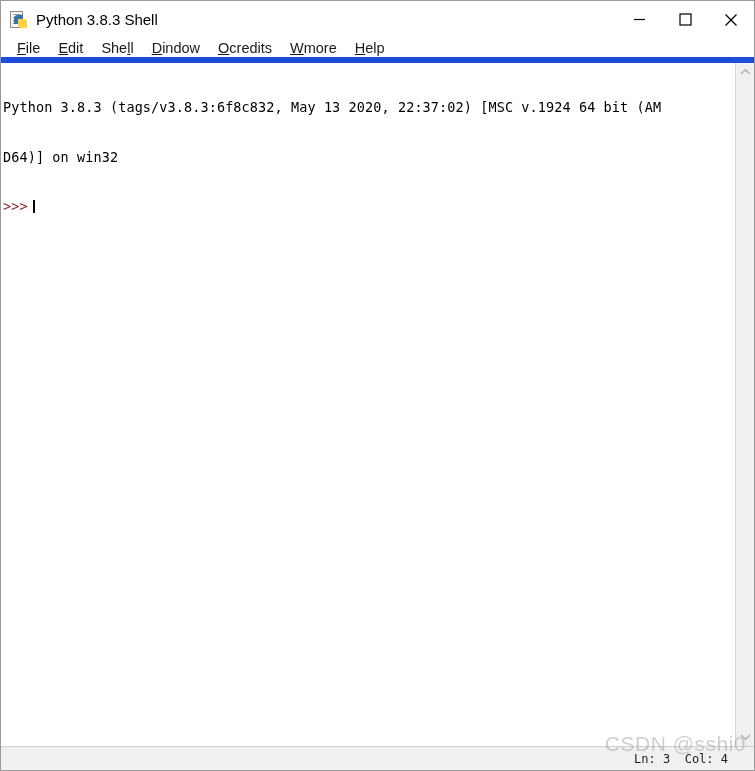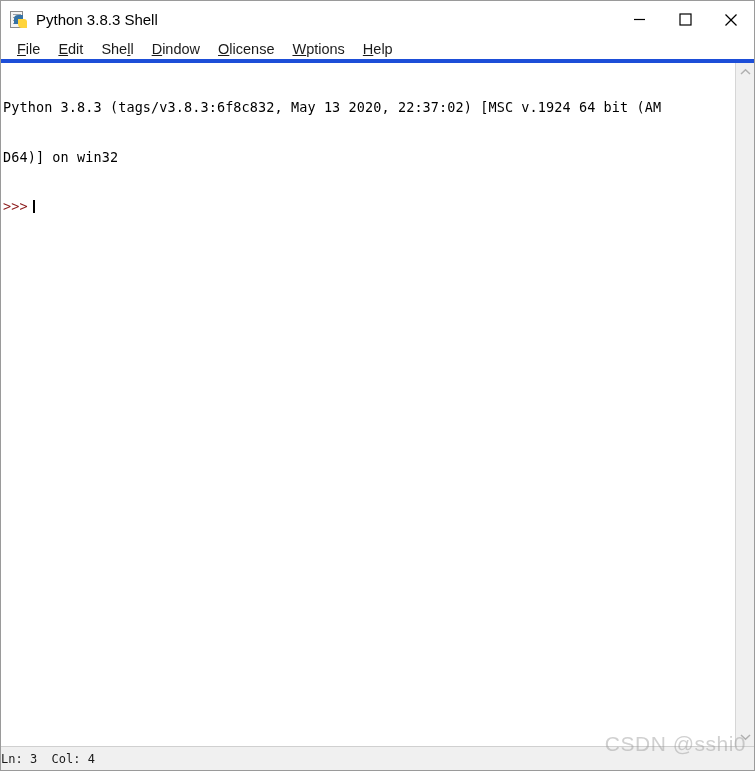--- a/index.html
+++ b/index.html
@@ -112,21 +112,21 @@
   .win-btn svg { display: block; }
 
   
   .menubar {
     height: 25px;
     min-height: 25px;
     background: #ffffff;
     display: flex;
     align-items: center;
     padding-left: 7px;
-    border-bottom: 4px solid #1d4ed8;
+    border-bottom: 6px solid #1d4ed8;
     box-sizing: border-box;
   }
   .menu-item {
     font-size: 14.5px;
     color: #1a1a1a;
     padding: 0 9px;
     white-space: nowrap;
     line-height: 24px;
   }
   .menu-item .acc {
@@ -187,22 +187,22 @@
 
   
   .statusbar {
     height: 24px;
     min-height: 24px;
     background: #f0f0f0;
     border-top: 1px solid #d0d0d0;
     box-sizing: border-box;
     display: flex;
     align-items: center;
-    justify-content: flex-start;
-    padding-right: 2px;
+    justify-content: flex-end;
+    padding-right: 26px;
     position: relative;
   }
   .status-text {
     font-family: "DejaVu Sans Mono", "Liberation Mono", monospace;
     font-size: 12px;
     color: #1a1a1a;
     white-space: pre;
   }
 
   
@@ -250,22 +250,22 @@
         </svg>
       </div>
     </div>
   </div>
 
   <div class="menubar">
     <div class="menu-item"><span></span><span class="acc">F</span><span>ile</span></div>
     <div class="menu-item"><span></span><span class="acc">E</span><span>dit</span></div>
     <div class="menu-item"><span>She</span><span class="acc">l</span><span>l</span></div>
     <div class="menu-item"><span></span><span class="acc">D</span><span>indow</span></div>
-    <div class="menu-item"><span></span><span class="acc">O</span><span>license</span></div>
-    <div class="menu-item"><span></span><span class="acc">W</span><span>ptions</span></div>
+    <div class="menu-item"><span></span><span class="acc">O</span><span>credits</span></div>
+    <div class="menu-item"><span></span><span class="acc">W</span><span>more</span></div>
     <div class="menu-item"><span></span><span class="acc">H</span><span>elp</span></div>
   </div>
 
   <div class="content">
     <div class="console">
       <div class="console-line">Python 3.8.3 (tags/v3.8.3:6f8c832, May 13 2020, 22:37:02) [MSC v.1924 64 bit (AM</div>
       <div class="console-line">D64)] on win32</div>
       <div class="console-line"><span class="prompt">&gt;&gt;&gt;</span><span class="caret"></span></div>
     </div>
 

